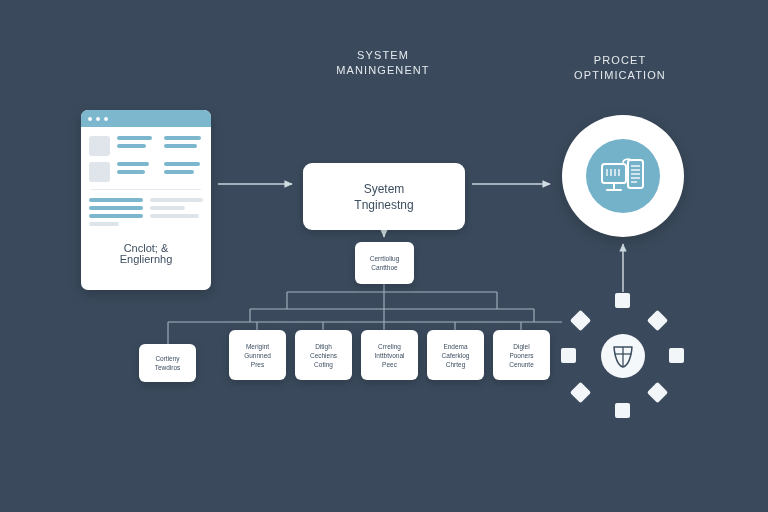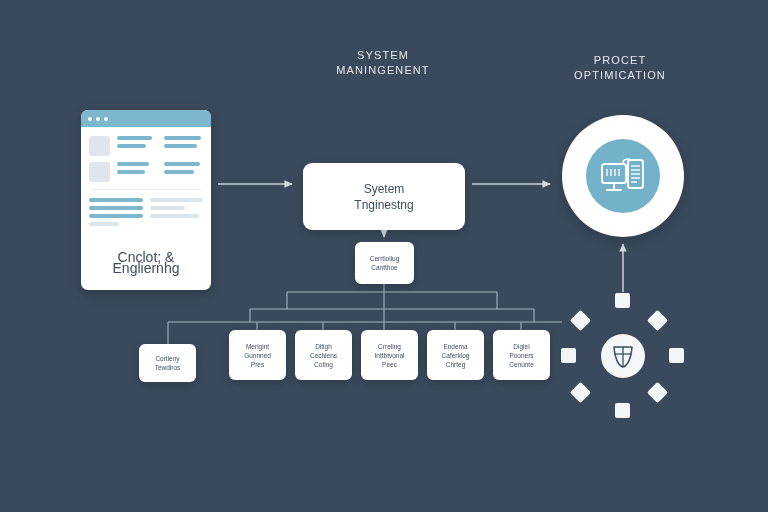--- a/index.html
+++ b/index.html
@@ -57,24 +57,24 @@
   .lines-col { display: flex; flex-direction: column; gap: 4px; flex: 1; }
   .ln { height: 4px; border-radius: 2px; }
   .ln.teal  { background: #7cb7cd; }
   .ln.pale  { background: #dde5eb; }
   .two-col { display: flex; gap: 7px; }
   .two-col .lines-col { flex: 1; }
   #card-sep { height: 1px; background: #e6ecf1; margin: 7px 2px 8px 2px; }
   #card-title {
     text-align: center;
     color: #3d4e60;
-    font-size: 14px;
+    font-size: 11px;
     line-height: 11px;
     white-space: pre-line;
-    margin-top: 26px;
+    margin-top: 17px;
   }
 
   
   .node {
     position: absolute;
     background: #ffffff;
     border-radius: 6px;
     box-shadow: 0 3px 9px rgba(0,0,0,.2);
     display: flex;
     align-items: center;

